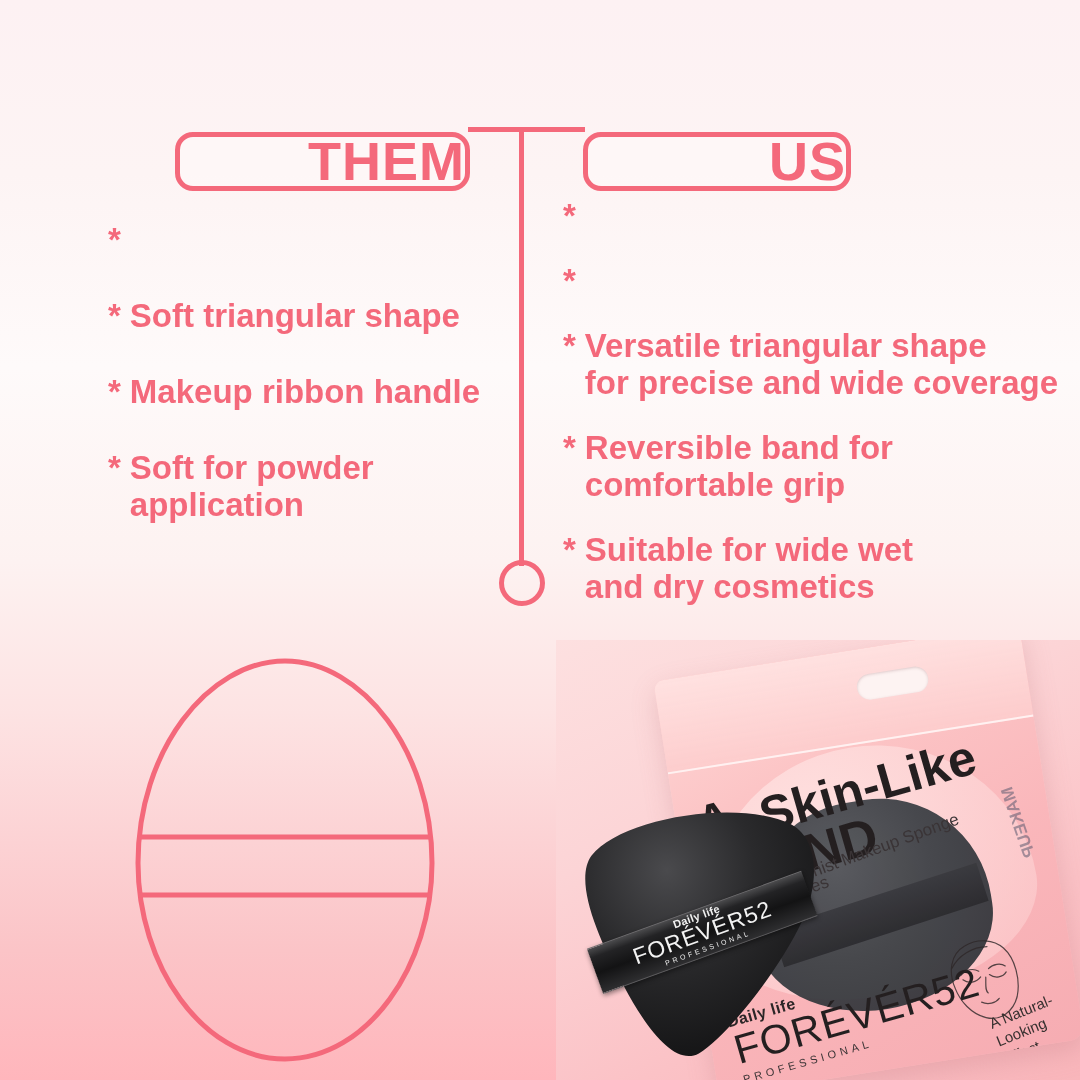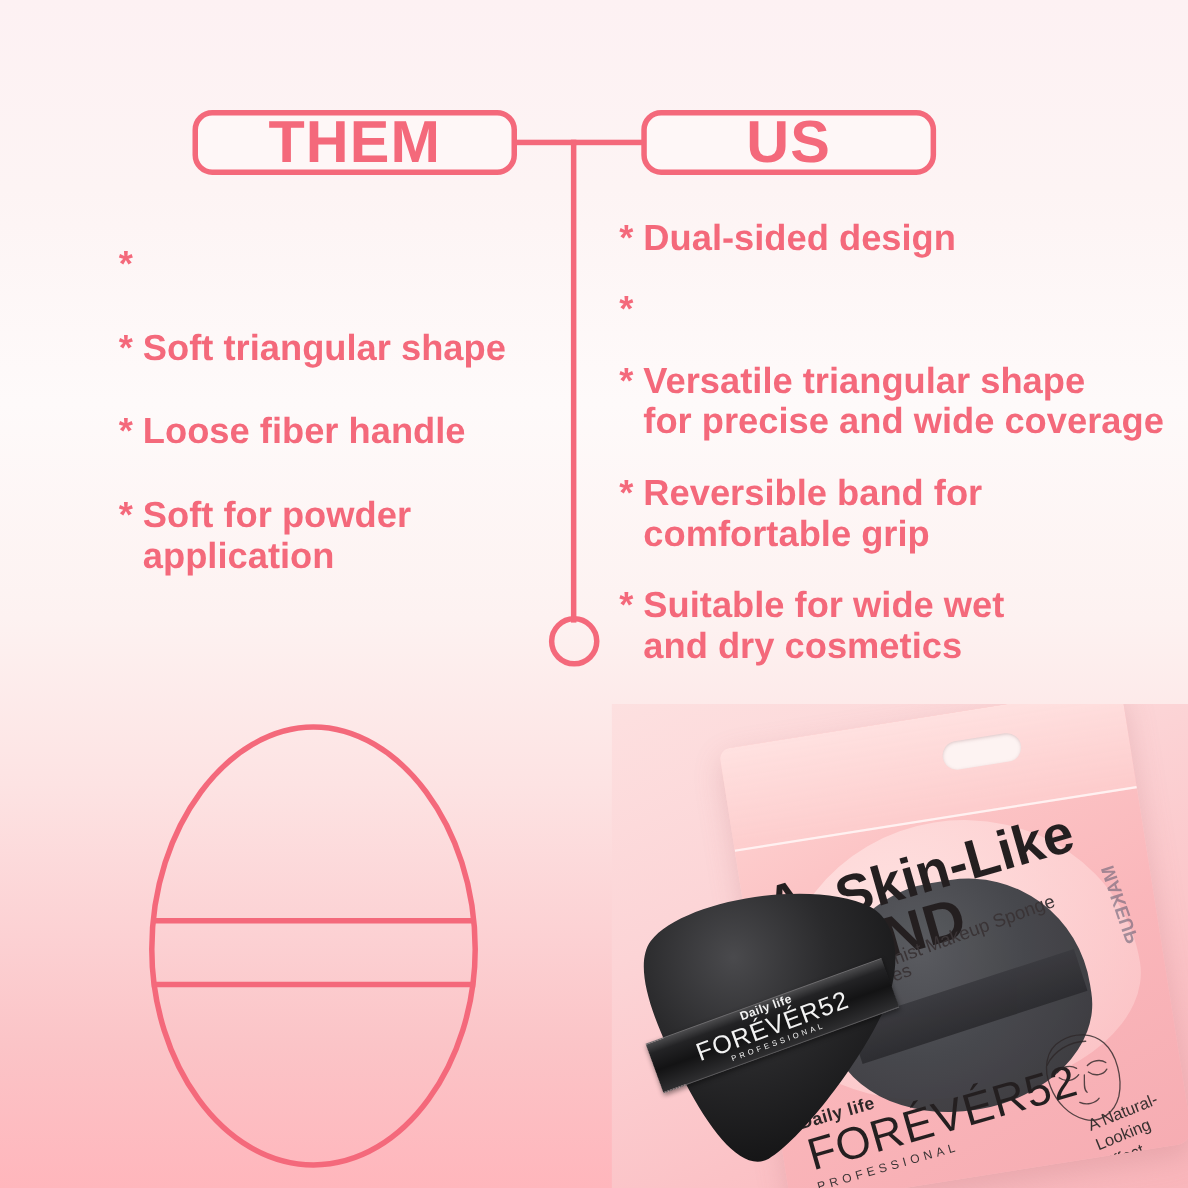--- a/index.html
+++ b/index.html
@@ -14,22 +14,23 @@
        #fdf1f3 0%, #fdf4f4 16%, #fefafa 34%, #fdf2f1 52%,
        #fde3e3 66%, #fcd2d4 78%, #fbc4c7 88%, #ffb6bc 100%);
     overflow:hidden;
   }
   
   .pill{
     position:absolute;
     border:5px solid var(--pink);
     border-radius:18px;
     background:rgba(255,250,250,0.55);
-    display:flex;align-items:center;justify-content:center;
+    display:flex;align-items:center;justify-content:flex-end;
     box-sizing:border-box;
+    margin-top:32px;
   }
   .pill span{
     color:var(--pink);
     font-weight:700;
     font-size:54px;
     letter-spacing:1px;
     line-height:1;
     transform:translateY(-1px);
   }
   #pill-them{left:175px;top:100px;width:295px;height:59px;}
@@ -171,33 +172,32 @@
   <div class="col" id="col-them">
     <div class="feat">
       <span class="star">*</span>
     </div>
     <div class="feat">
       <span class="star">*</span>
       <span class="ftext">Soft triangular shape</span>
     </div>
     <div class="feat">
       <span class="star">*</span>
-      <span class="ftext">Loose fiber handle</span>
+      <span class="ftext">Makeup ribbon handle</span>
     </div>
     <div class="feat">
       <span class="star">*</span>
       <span class="ftext">Soft for powder
  application</span>
     </div>
   </div>
 
   <div class="col" id="col-us">
     <div class="feat">
       <span class="star">*</span>
-      <span class="ftext">Dual-sided design</span>
     </div>
     <div class="feat">
       <span class="star">*</span>
     </div>
     <div class="feat">
       <span class="star">*</span>
       <span class="ftext">Versatile triangular shape
  for precise and wide coverage</span>
     </div>
     <div class="feat">

